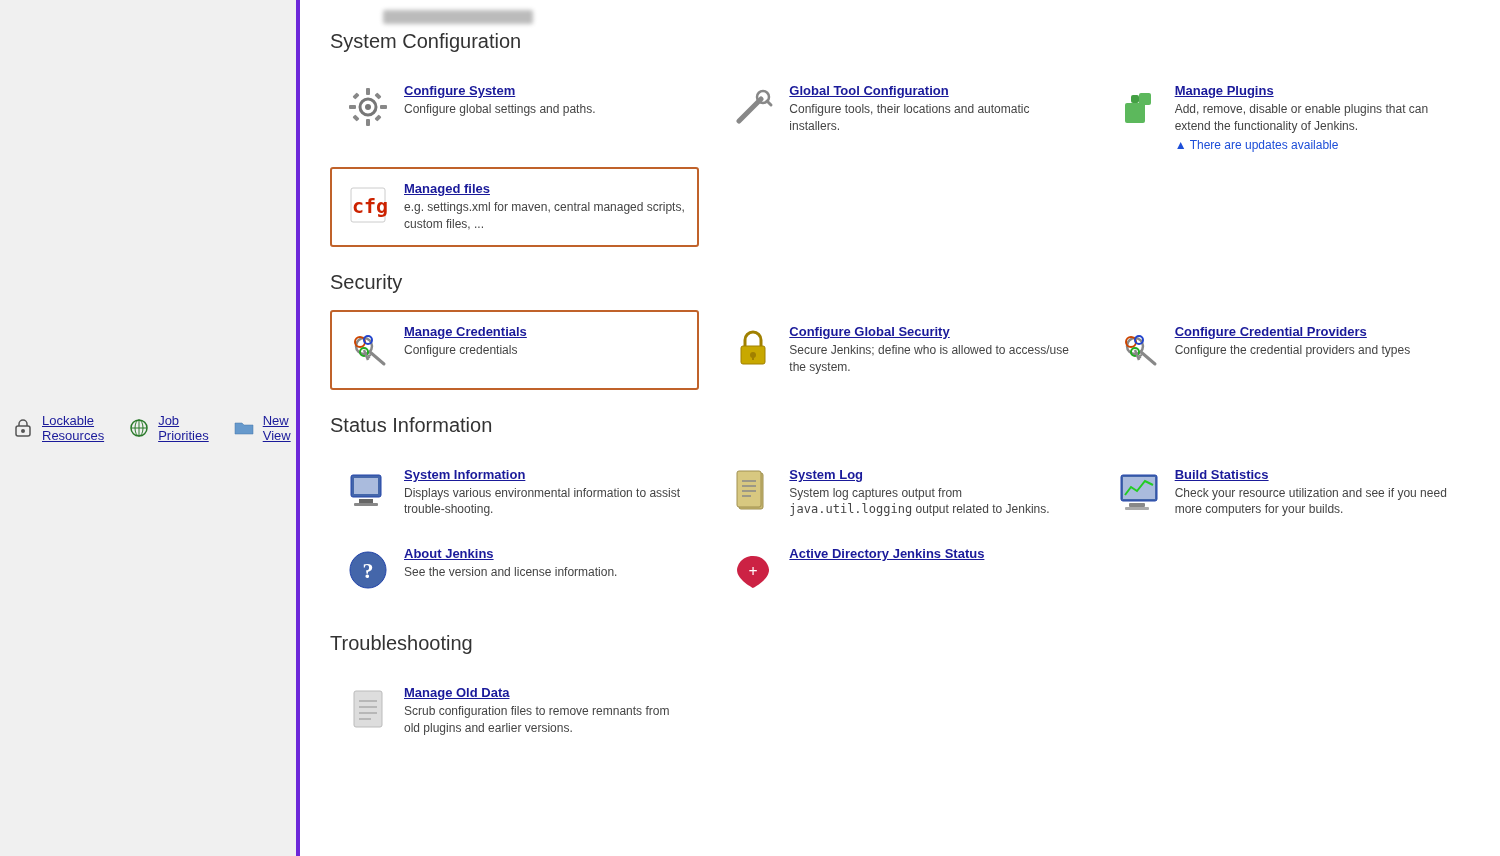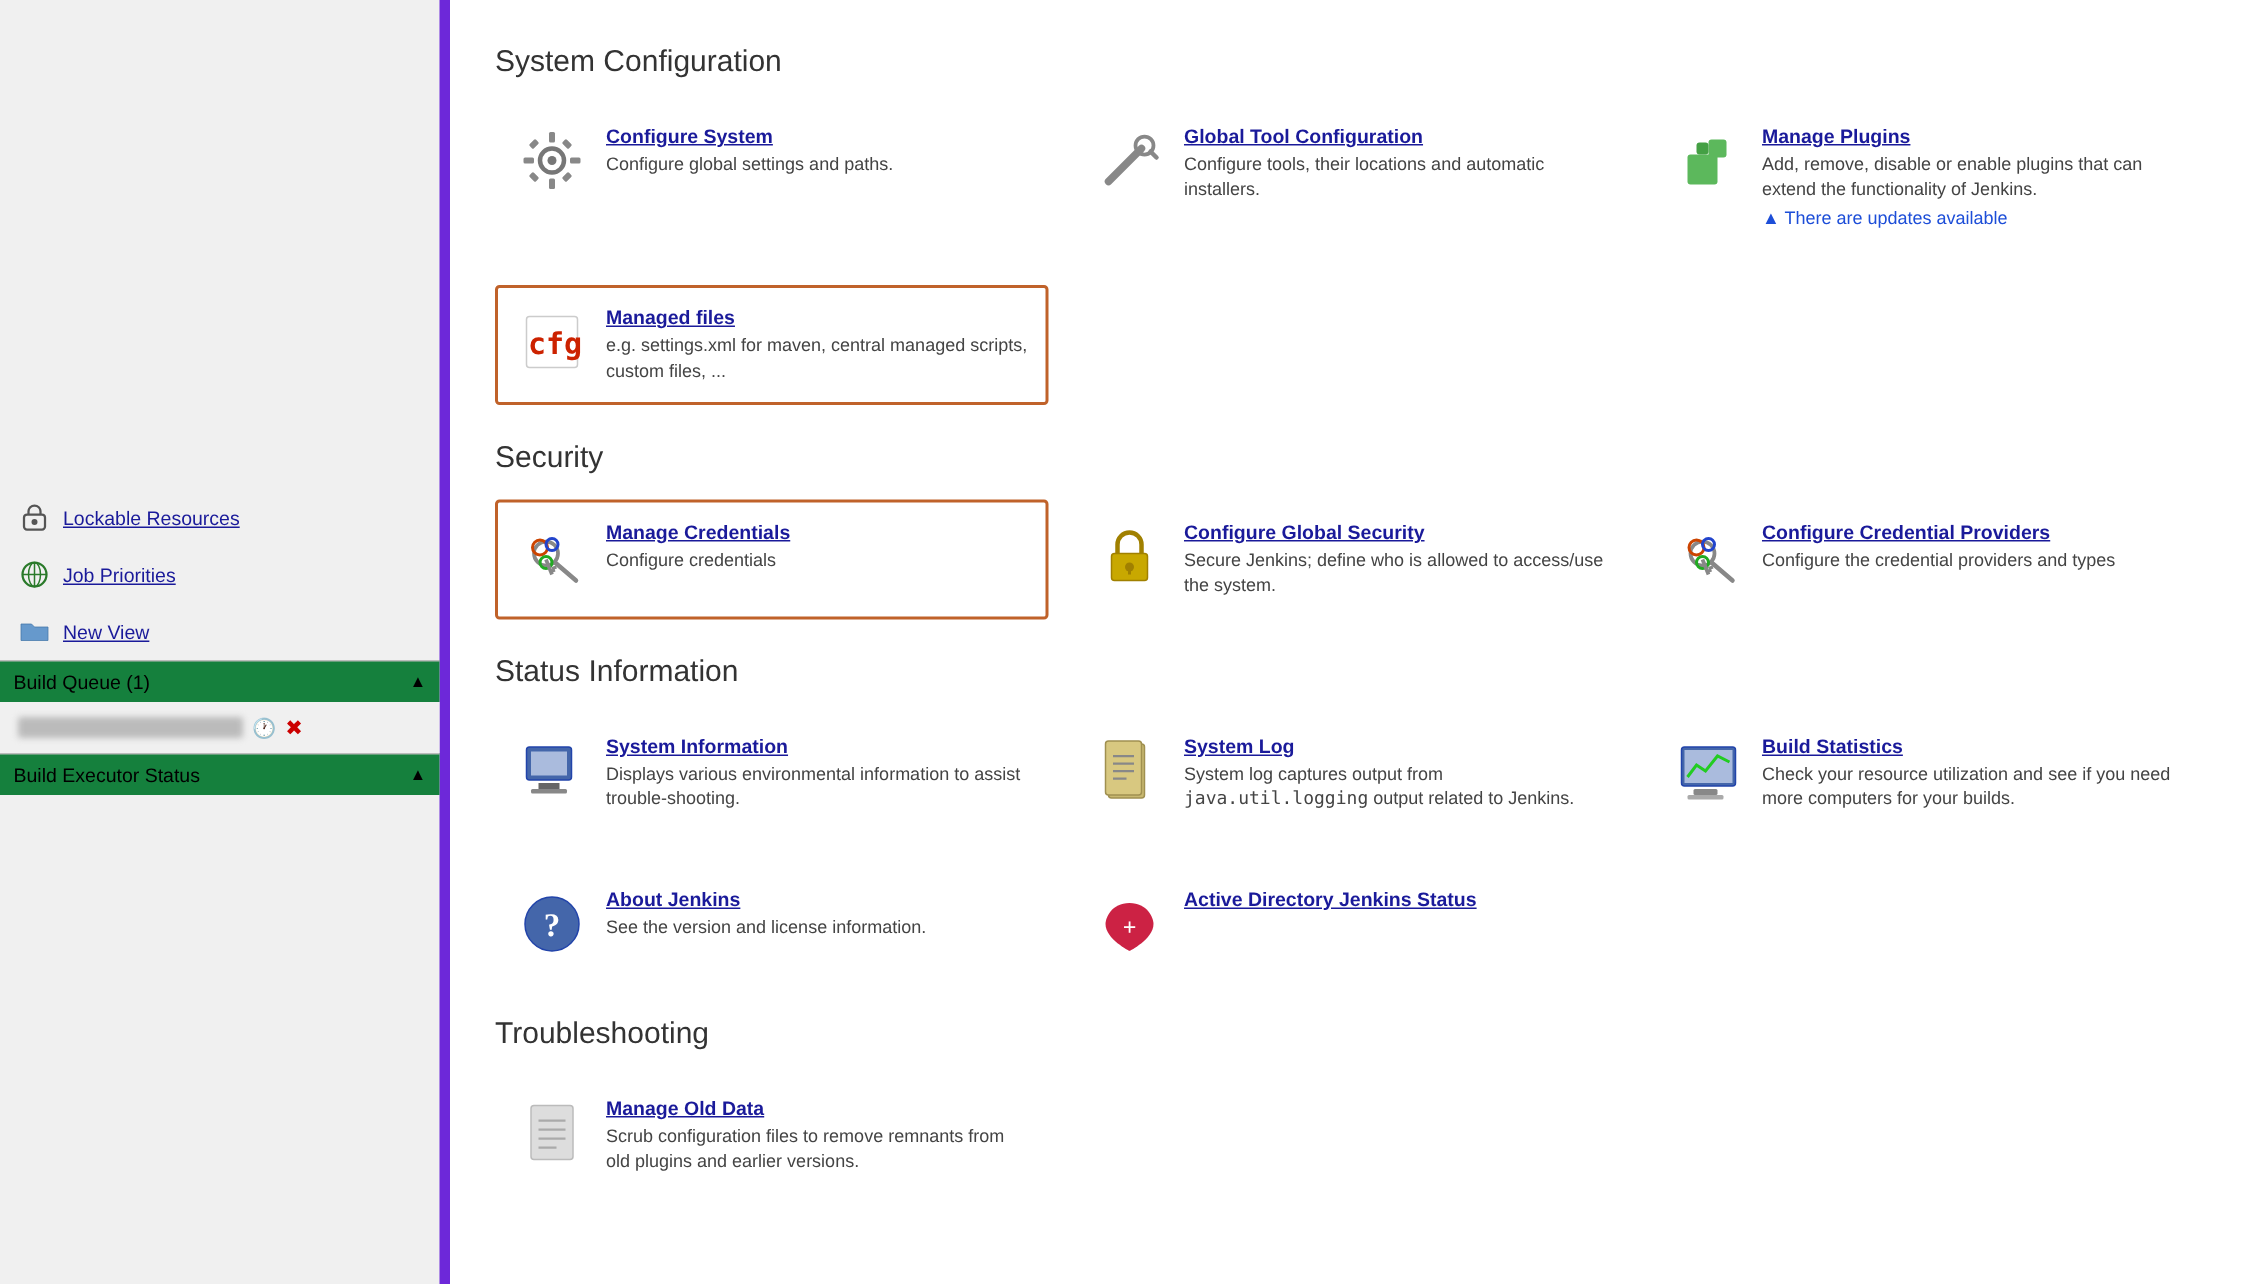--- a/index.html
+++ b/index.html
@@ -3,25 +3,24 @@
   <meta charset="utf-8">
   <style>
     * { box-sizing: border-box; margin: 0; padding: 0; }
     body { font-family: Arial, sans-serif; font-size: 13px; background: #f0f0f0; display: flex; height: 856px; overflow: hidden; }
 
     
     #sidebar {
       width: 300px;
       min-width: 300px;
       background: #f0f0f0;
-      border-right: 7px solid #6d28d9;
-      display: flex;
-      flex-direction: column;
+      border-right: 4px solid #6d28d9;
+      display: flex;
+      flex-direction: row;
       padding: 0;
-      justify-content: center;
     }
     .sidebar-item {
       display: flex;
       align-items: center;
       padding: 8px 12px;
       cursor: pointer;
       color: #1a1a9a;
       text-decoration: underline;
       font-size: 13px;
     }
@@ -78,21 +77,21 @@
       font-size: 20px;
       font-weight: normal;
       color: #333;
       margin-bottom: 16px;
       margin-top: 10px;
     }
 
     .items-grid {
       display: grid;
       grid-template-columns: repeat(3, 1fr);
-      gap: 23px 16px;
+      gap: 0 16px;
       margin-bottom: 24px;
     }
 
     .grid-item {
       display: flex;
       align-items: flex-start;
       padding: 12px;
       cursor: pointer;
       border: 2px solid transparent;
       border-radius: 3px;

